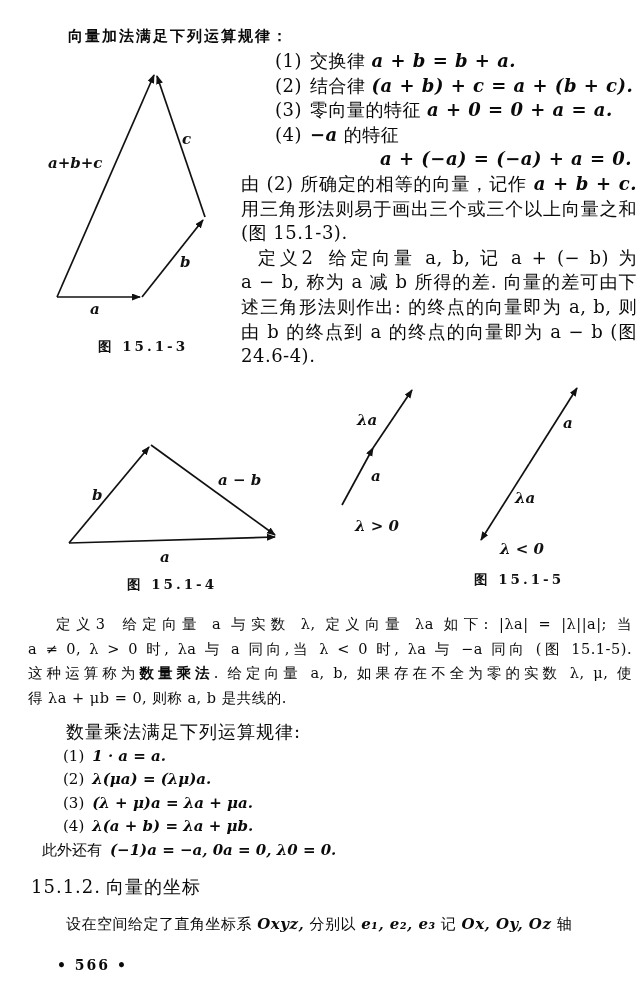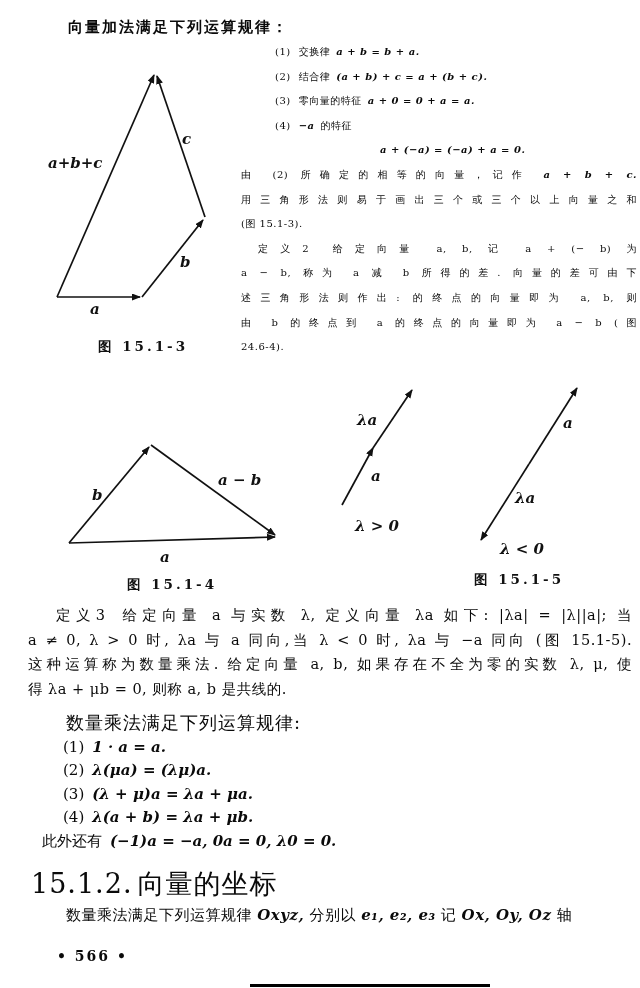--- a/index.html
+++ b/index.html
@@ -1,50 +1,50 @@
 <!DOCTYPE html>
 <html><head>
 <meta charset="utf-8">
 <style>
   html,body { margin:0; padding:0; background:#e8e8e8; }
   .page {
     position:relative; width:640px; height:988px; background:#ffffff;
     font-family:"DejaVu Serif","Liberation Serif",serif; color:#0a0a0a;
     overflow:hidden;
   }
-  .abs { position:absolute; }
+  .abs { position:absolute;margin-top:9px; }
   .intro {
     left:68px; top:18px; font-size:15px; font-weight:bold; letter-spacing:2px;
     white-space:nowrap;
   }
   
-  .rcol { left:241px; top:40px; width:396px; font-size:10px; letter-spacing:0.5px; }
+  .rcol { left:241px; top:40px; width:396px; font-size:18px; letter-spacing:0.5px; }
   .rline { height:24.6px; line-height:24.6px; }
   .rline.nowrap { white-space:nowrap; }
   .rline.just { text-align:justify; text-align-last:justify; }
   .rline.list { padding-left:34px; }
   .rline.eq { padding-left:139px; }
   .num { margin-right:8px; }
   .zh { margin-right:6px; }
   .math, svg text.m {
     font-family:"DejaVu Serif","Liberation Serif",serif;
     font-style:italic; font-weight:bold;
   }
-  .boldzh { font-weight:normal; }
+  .boldzh { font-weight:bold; }
   .deftitle { font-weight:normal; margin-right:12px; }
   
   .def3 { left:28px; top:603px; width:604px; font-size:14.5px; letter-spacing:0.5px; }
   .def3 .rline.l1 { padding-left:28px; }
   
   .scalar-intro { left:66px; top:711px; font-size:18px; letter-spacing:1px; white-space:nowrap; }
   .scalar-list { left:63px; top:736px; font-size:15px; }
   .sline { height:23.4px; line-height:23.4px; white-space:nowrap; }
   .extra-line { left:42px; top:832px; font-size:15px; white-space:nowrap; }
   .extra-line .math { margin-left:8px; }
-  .section-heading { left:31px; top:866px; font-size:27px; letter-spacing:1px; white-space:nowrap; }
+  .section-heading { left:31px; top:866px; font-size:18px; letter-spacing:1px; white-space:nowrap; }
   .section-heading .sec-num { margin-right:5px; }
   .coords-line { left:66px; top:906px; font-size:15px; letter-spacing:0.5px; white-space:nowrap; }
   .page-number { left:57px; top:948px; font-size:14px; font-weight:bold; letter-spacing:2px; }
   .scan-line { left:250px; top:984px; width:240px; height:3px; background:#000; }
   
   svg.fig { position:absolute; overflow:visible; }
   svg line { stroke:#111; stroke-width:1.7; }
   svg text { fill:#111; font-size:15px; }
   svg text.cap {
     font-style:normal; font-weight:bold; font-size:13.5px; letter-spacing:3px;
@@ -171,20 +171,20 @@
 
   <div class="abs extra-line">
     <span>此外还有</span><span class="math">(−1)a = −a,  0a = 0,  λ0 = 0.</span>
   </div>
 
   <div class="abs section-heading">
     <span class="sec-num">15.1.2.</span><span>向量的坐标</span>
   </div>
 
   <div class="abs coords-line">
-    <span>数量乘法满足下列运算规律 </span><span class="math">Oxyz,</span><span> 分别以 </span><span class="math">e₁, e₂, e₃</span><span> 记 </span><span class="math">Ox, Oy, Oz</span><span> 轴</span>
+    <span>设在空间给定了直角坐标系 </span><span class="math">Oxyz,</span><span> 分别以 </span><span class="math">e₁, e₂, e₃</span><span> 记 </span><span class="math">Ox, Oy, Oz</span><span> 轴</span>
   </div>
 
   <div class="abs page-number">• 566 •</div>
 
   <div class="abs scan-line"></div>
 
 </div>
 
 </body></html>

